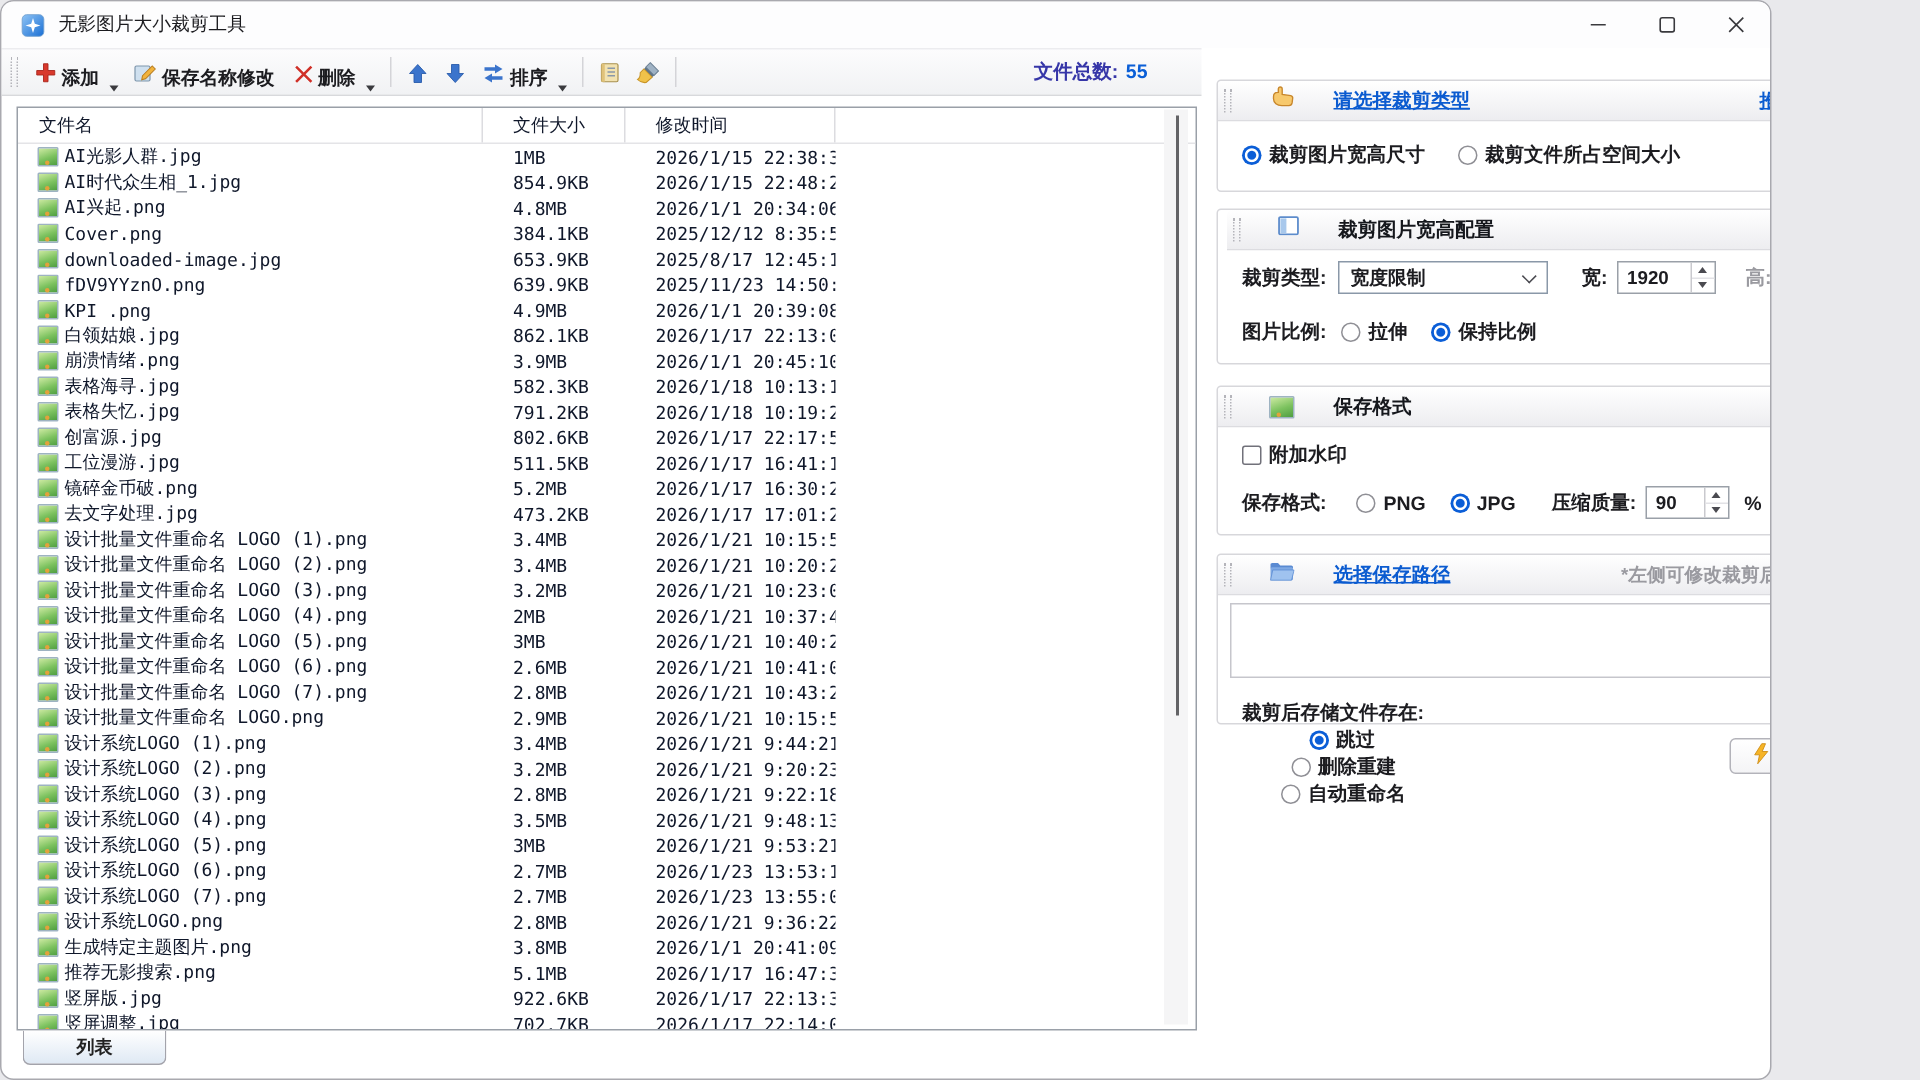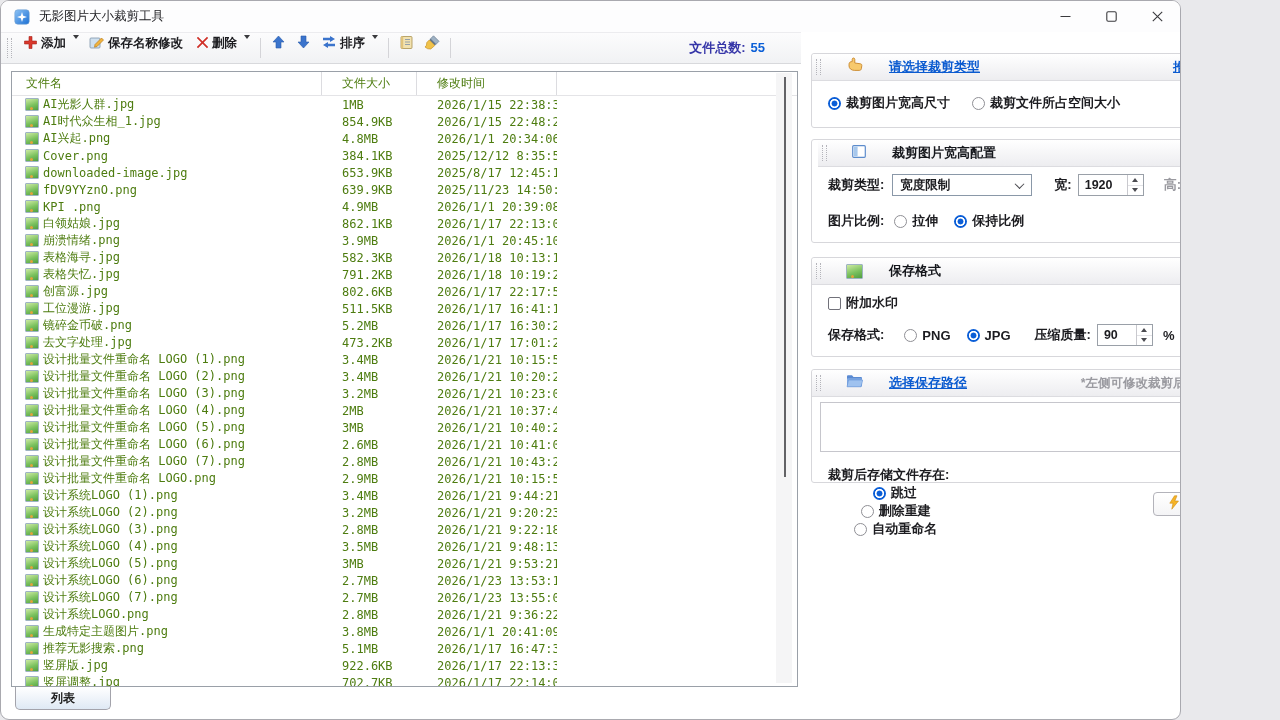--- a/index.html
+++ b/index.html
@@ -9,30 +9,30 @@
   
   .titlebar{position:absolute;top:0;left:0;right:0;height:31px;display:flex;align-items:center;background:#fdfdfe;}
   .appicon{margin-left:13px;display:flex;}
   .title{margin-left:9px;font-size:12.5px;color:#1b1b1f;}
   .winctrls{margin-left:auto;display:flex;height:100%;}
   .winbtn{width:46px;height:100%;display:flex;align-items:center;justify-content:center;}
 
   
   .toolbar{position:absolute;top:31px;left:0;width:800px;height:32px;background:linear-gradient(#fcfcfd,#f1f2f4);border-top:1px solid #ececef;border-bottom:1px solid #d8d9dc;display:flex;align-items:center;box-sizing:border-box;}
   .grip{width:3px;height:20px;margin:0 6px;border-left:1px dotted #b4b4ba;border-right:1px dotted #b4b4ba;}
-  .tbtn{display:flex;align-items:flex-start;height:26px;padding:0 5px;}
+  .tbtn{display:flex;align-items:flex-end;height:26px;padding:0 5px;}
   .tbtn .lbl{margin:0 3px;font-size:12.5px;color:#1c1c20;font-weight:600;white-space:nowrap;}
   .caret{width:0;height:0;border-left:3.5px solid transparent;border-right:3.5px solid transparent;border-top:4px solid #3a3a3e;margin-left:4px;}
   .tsep{width:1px;height:20px;background:#d4d4d8;margin:0 5px;}
   .count{margin-left:auto;margin-right:36px;font-size:13px;font-weight:700;white-space:nowrap;}
   .count .cl{color:#3636a8;}
   .count .cv{color:#0b5fd7;margin-left:5px;}
 
   
-  .list{position:absolute;left:10px;top:70px;width:787px;height:616px;border:1px solid #9aa0a8;background:#fff;box-sizing:border-box;overflow:hidden;font-family:"DejaVu Sans Mono",monospace;font-size:12px;color:#4d7c0f;}
+  .list{position:absolute;left:10px;top:70px;width:787px;height:616px;border:1px solid #9aa0a8;background:#fff;box-sizing:border-box;overflow:hidden;font-family:"DejaVu Sans Mono",monospace;font-size:12px;color:#0f172a;}
   .lheader{display:flex;height:23px;align-items:stretch;border-bottom:1px solid #e4e4e7;}
   .hc{box-sizing:border-box;display:flex;align-items:center;border-right:1px solid #dcdce0;}
   .hc.name{width:310px;padding-left:14px;}
   .hc.size{width:95px;padding-left:20px;}
   .hc.time{width:140px;padding-left:20px;}
   .row{display:flex;height:17px;align-items:center;}
   .cell{box-sizing:border-box;white-space:nowrap;overflow:hidden;}
   .cell.name{width:310px;padding-left:13px;display:flex;align-items:center;gap:4px;}
   .cell.size{width:95px;padding-left:20px;}
   .cell.time{width:140px;padding-left:20px;}

